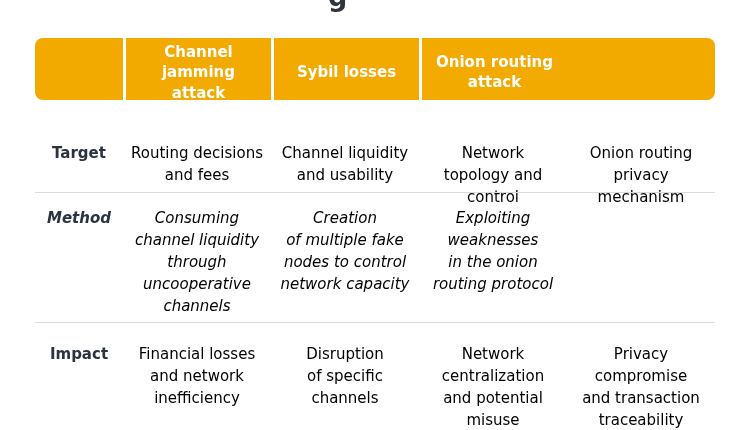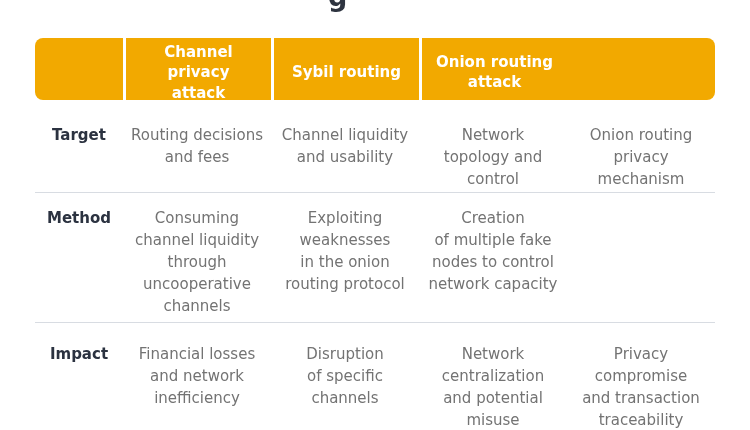--- a/index.html
+++ b/index.html
@@ -62,46 +62,46 @@
     flex: none;
   }
   .row-target { height: 92px; }
   .row-method { height: 130px; border-top: 1px solid #D8DCE2; }
   .row-impact { flex: 1; border-top: 1px solid #D8DCE2; }
 
   .cell, .label-cell {
     text-align: center;
     font-size: 15px;
     line-height: 22px;
-    color: #737373;
+    color: #000000;
     padding: 20px 8px 6px;
     white-space: pre-line;
   }
   .label-cell {
     font-weight: bold;
     color: #2b3240;
   }
-  .row-target .cell, .row-target .label-cell { padding-top: 24px; }
-  .row-method .cell, .row-method .label-cell { padding-top: 14px; }
+  .row-target .cell, .row-target .label-cell { padding-top: 24px; margin-top: 18px; }
+  .row-method .cell, .row-method .label-cell { padding-top: 14px; font-style: italic; }
   .row-impact .cell, .row-impact .label-cell { padding-top: 20px; }
 </style>
 </head>
 <body>
 
 <div class="page">
 
   <div class="cropped-title">g</div>
 
   <div class="table">
 
     <div class="header-row">
       <div class="h-cell corner"></div>
-      <div class="h-cell">Channel privacy
+      <div class="h-cell">Channel jamming
 attack</div>
-      <div class="h-cell">Sybil routing</div>
+      <div class="h-cell">Sybil losses</div>
       <div class="h-cell">Onion routing
 attack</div>
     </div>
 
     <div class="body-row row-target">
       <div class="label-cell">Target</div>
       <div class="cell">Routing decisions
 and fees</div>
       <div class="cell">Channel liquidity
 and usability</div>
@@ -113,28 +113,28 @@
 mechanism</div>
     </div>
 
     <div class="body-row row-method">
       <div class="label-cell">Method</div>
       <div class="cell">Consuming
 channel liquidity
 through
 uncooperative
 channels</div>
+      <div class="cell">Creation
+of multiple fake
+nodes to control
+network capacity</div>
       <div class="cell">Exploiting
 weaknesses
 in the onion
 routing protocol</div>
-      <div class="cell">Creation
-of multiple fake
-nodes to control
-network capacity</div>
     </div>
 
     <div class="body-row row-impact">
       <div class="label-cell">Impact</div>
       <div class="cell">Financial losses
 and network
 inefficiency</div>
       <div class="cell">Disruption
 of specific
 channels</div>

